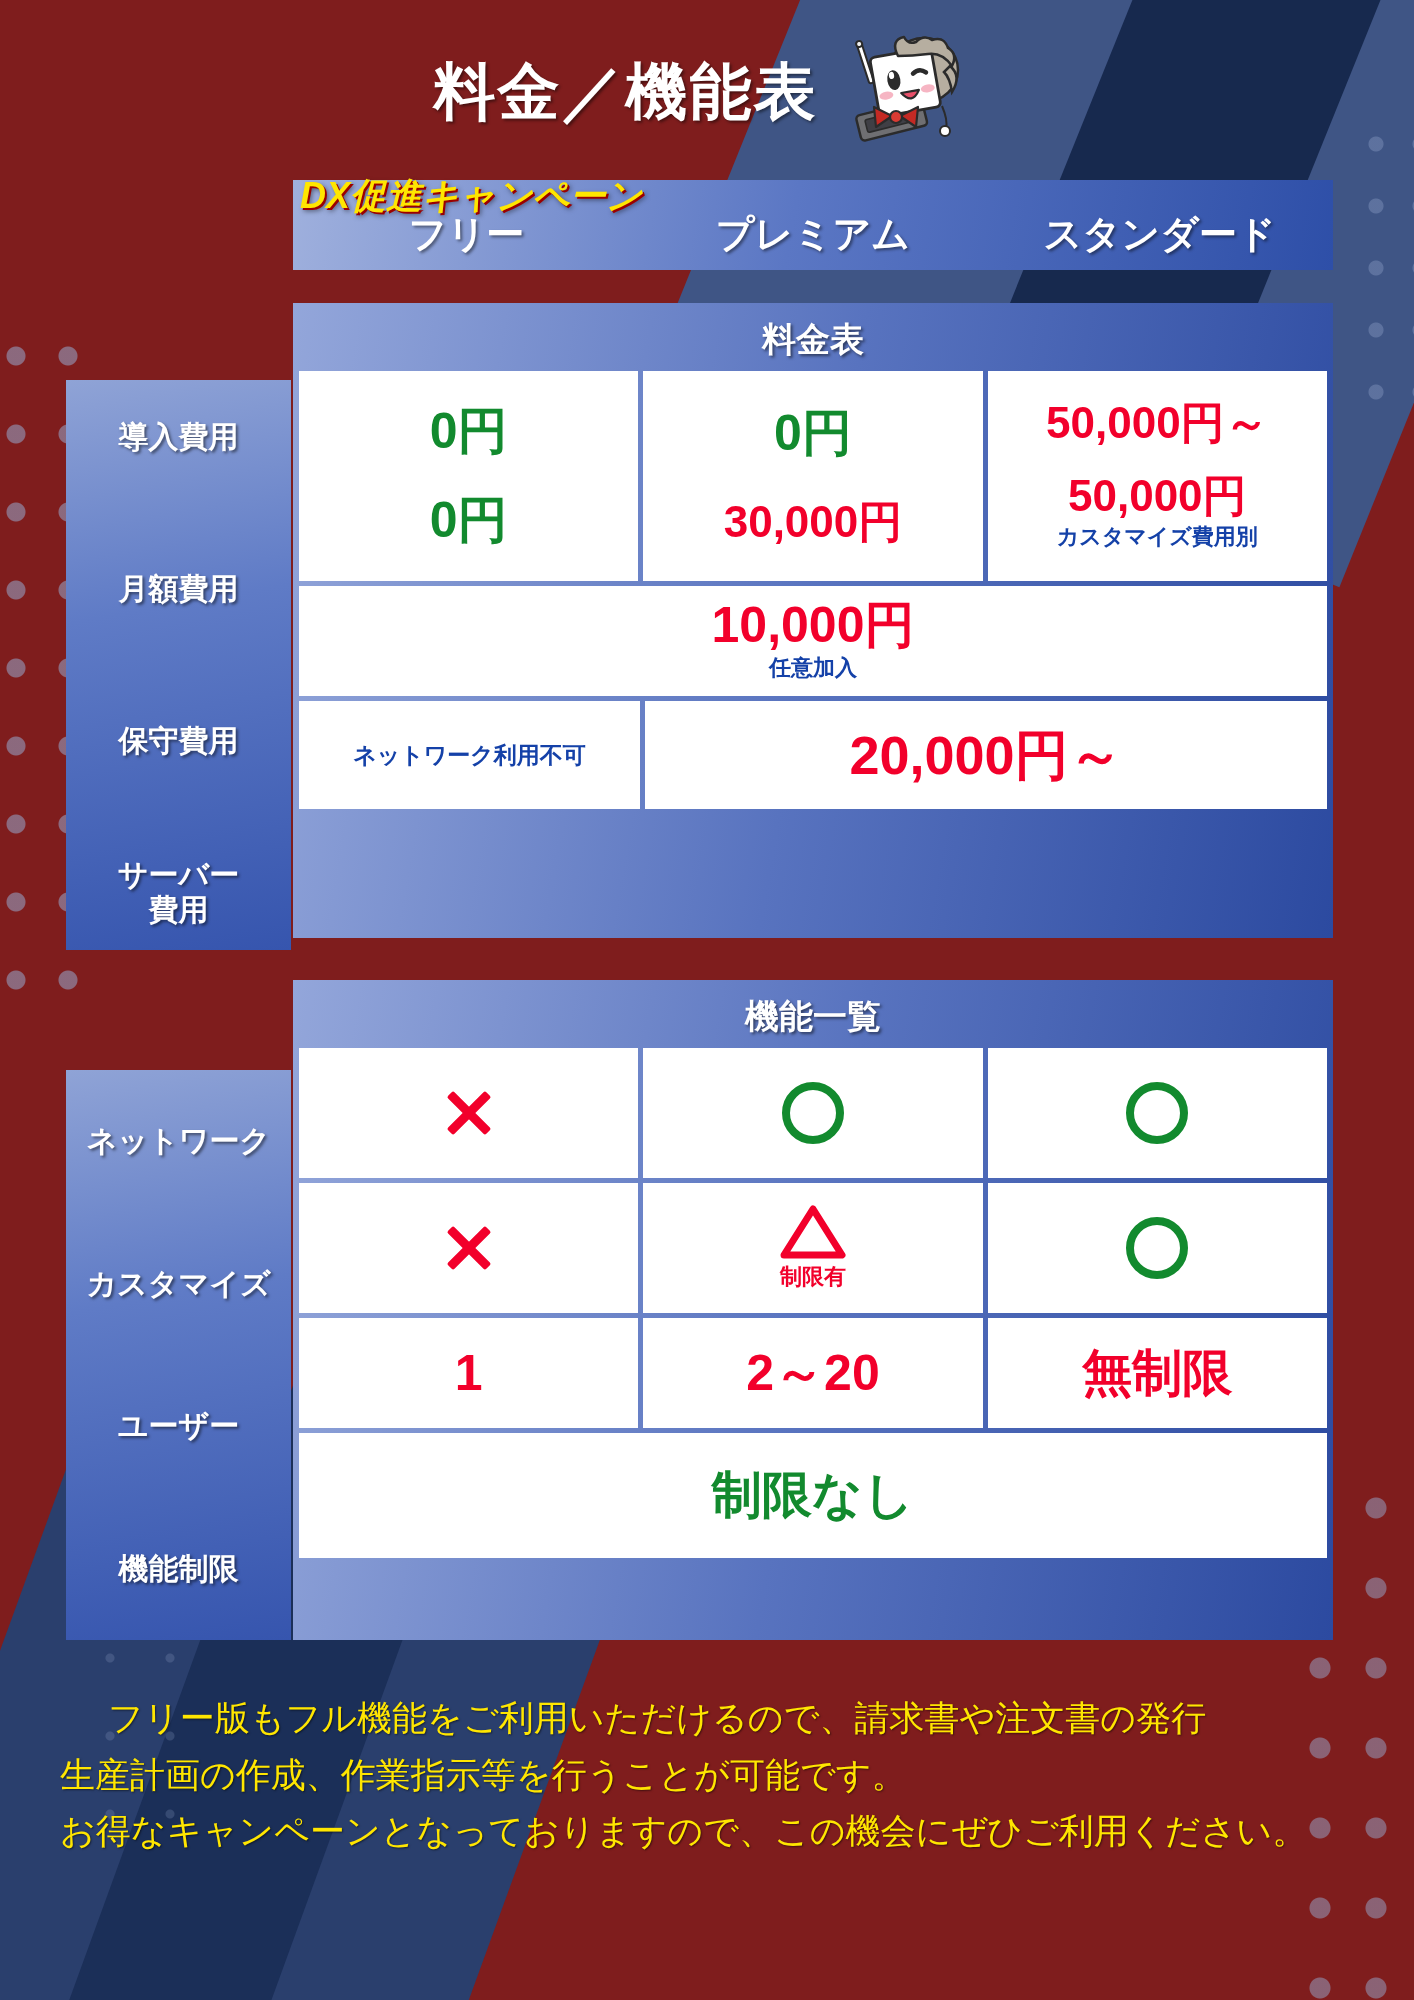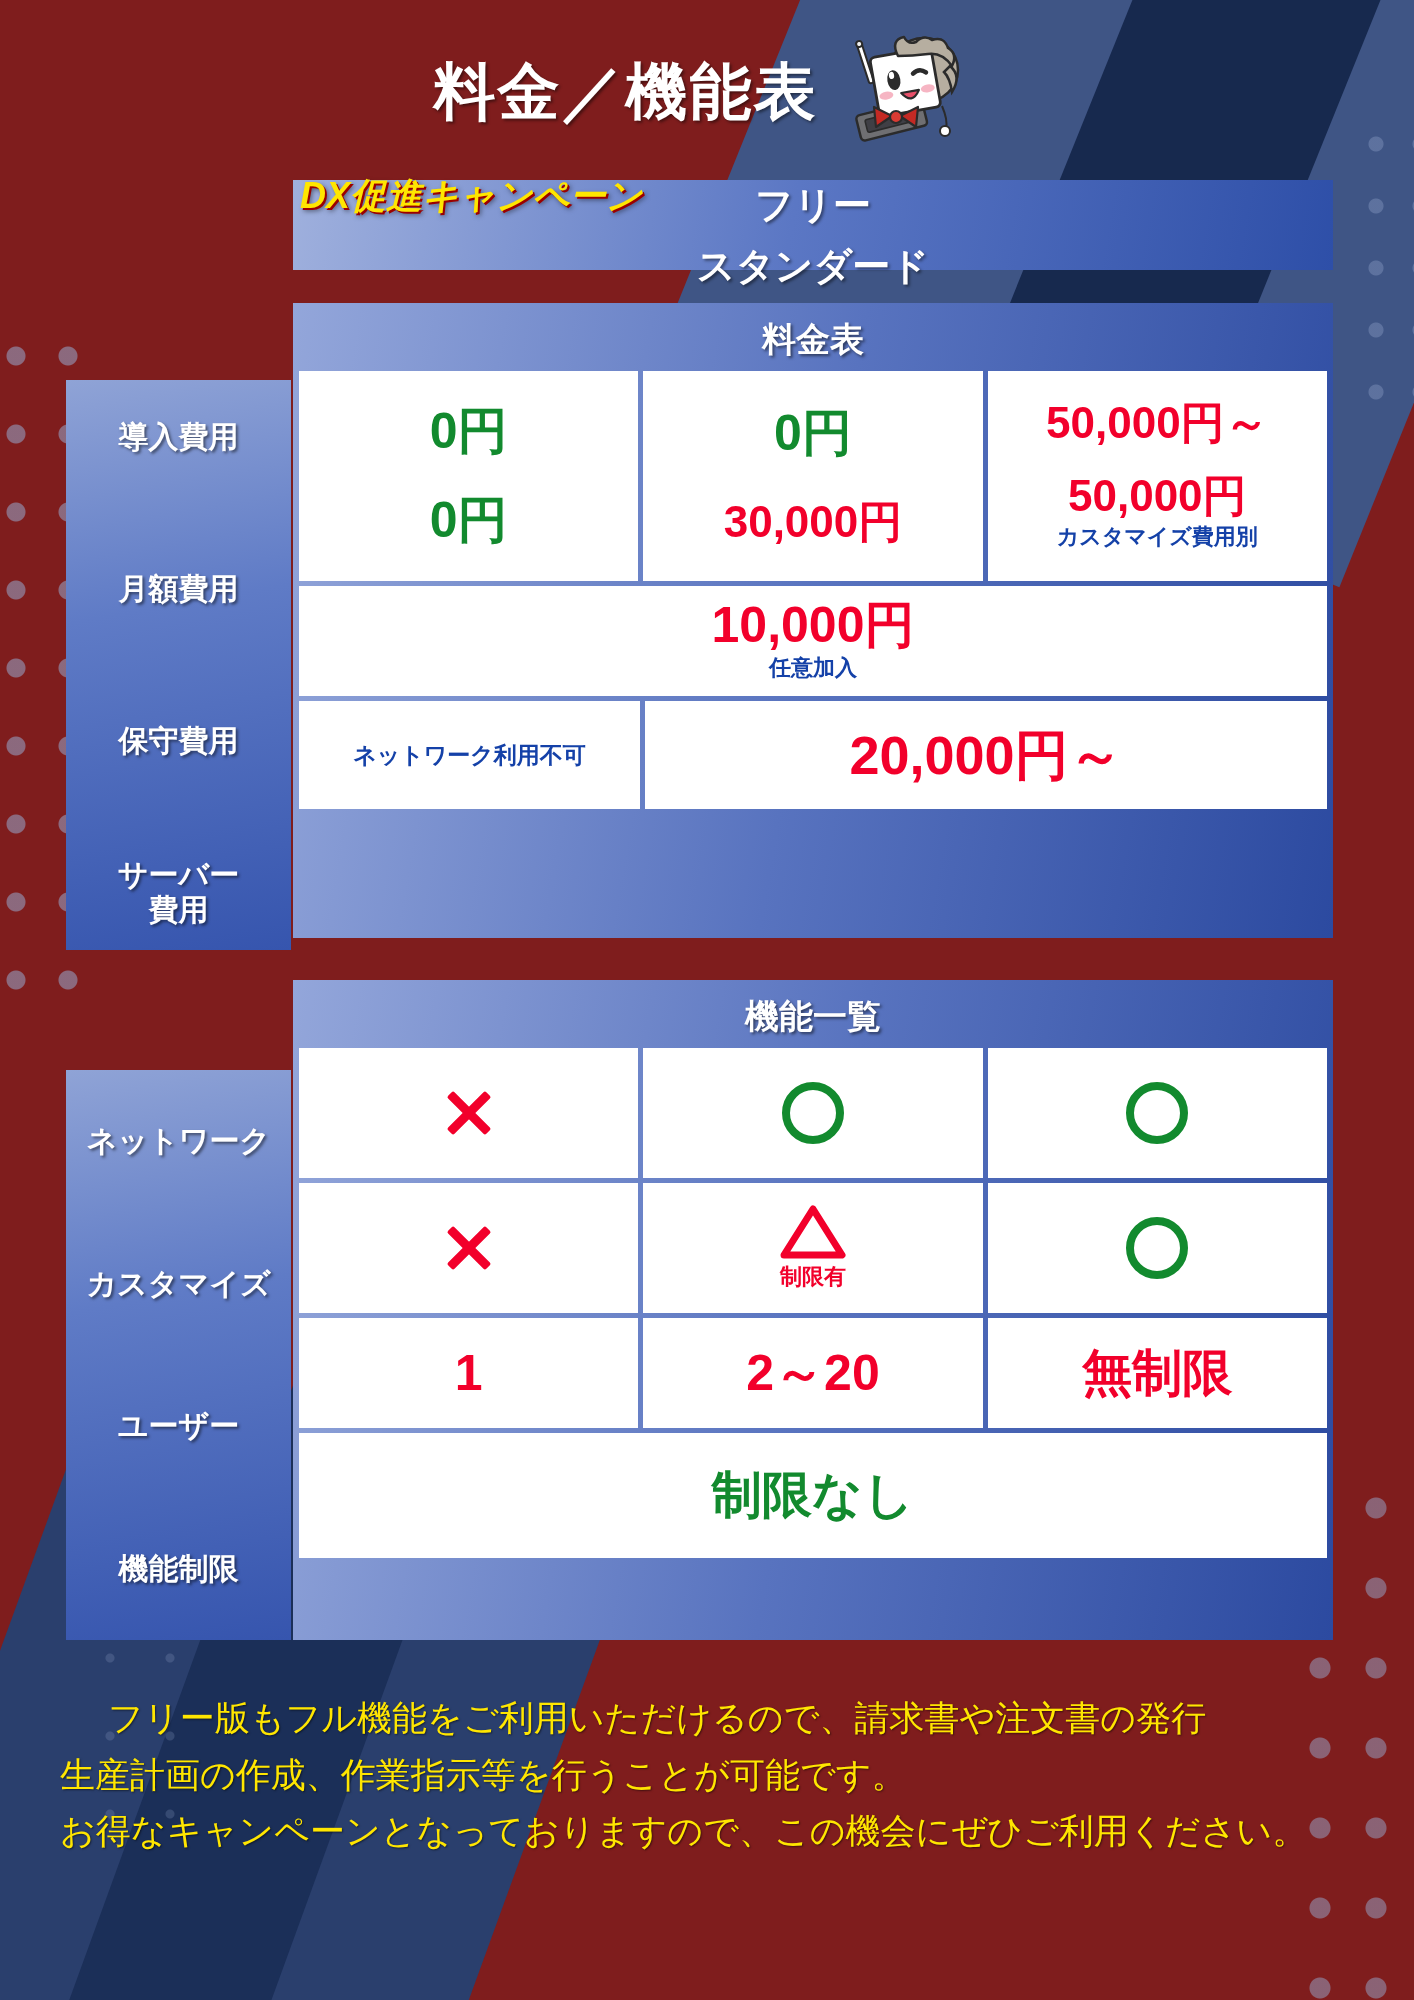--- a/index.html
+++ b/index.html
@@ -104,21 +104,20 @@
   
   .mascot { width: 135px; height: 125px; display:block; }
 
   
   #plan-header {
     position: absolute;
     top: 180px; left: 293px;
     width: 1040px; height: 90px;
     background: linear-gradient(100deg, #9fb0dd 0%, #5b77c4 48%, #2e4fa8 100%);
     display: flex;
-    flex-direction: column;
   }
   .plan-col {
     flex: 1;
     display: flex; align-items: flex-end; justify-content: center;
     padding-bottom: 10px;
   }
   .plan-col span {
     font-size: 38px; font-weight: bold; color: #ffffff;
     text-shadow: 2px 2px 3px rgba(0,0,0,.45);
     white-space: nowrap;
@@ -291,24 +290,24 @@
       <path d="M96 76 q6 14 4 22" stroke="#2b2b2b" stroke-width="2" fill="none"></path>
       <circle cx="99" cy="101" r="5" fill="#ffffff" stroke="#2b2b2b" stroke-width="2"></circle>
     </svg>
   </div>
 
   <div id="plan-header">
     <div class="plan-col">
       <span>フリー</span>
     </div>
     <div class="plan-col">
+      <span>プレミアム</span>
+    </div>
+    <div class="plan-col">
       <span>スタンダード</span>
-    </div>
-    <div class="plan-col">
-      <span>プレミアム</span>
     </div>
   </div>
   <div id="campaign-badge">DX促進キャンペーン</div>
 
   <div class="side-labels" id="side-labels-price">
     <div class="side-cell">
       <span>導入費用</span>
     </div>
     <div class="side-cell">
       <span>月額費用</span>

